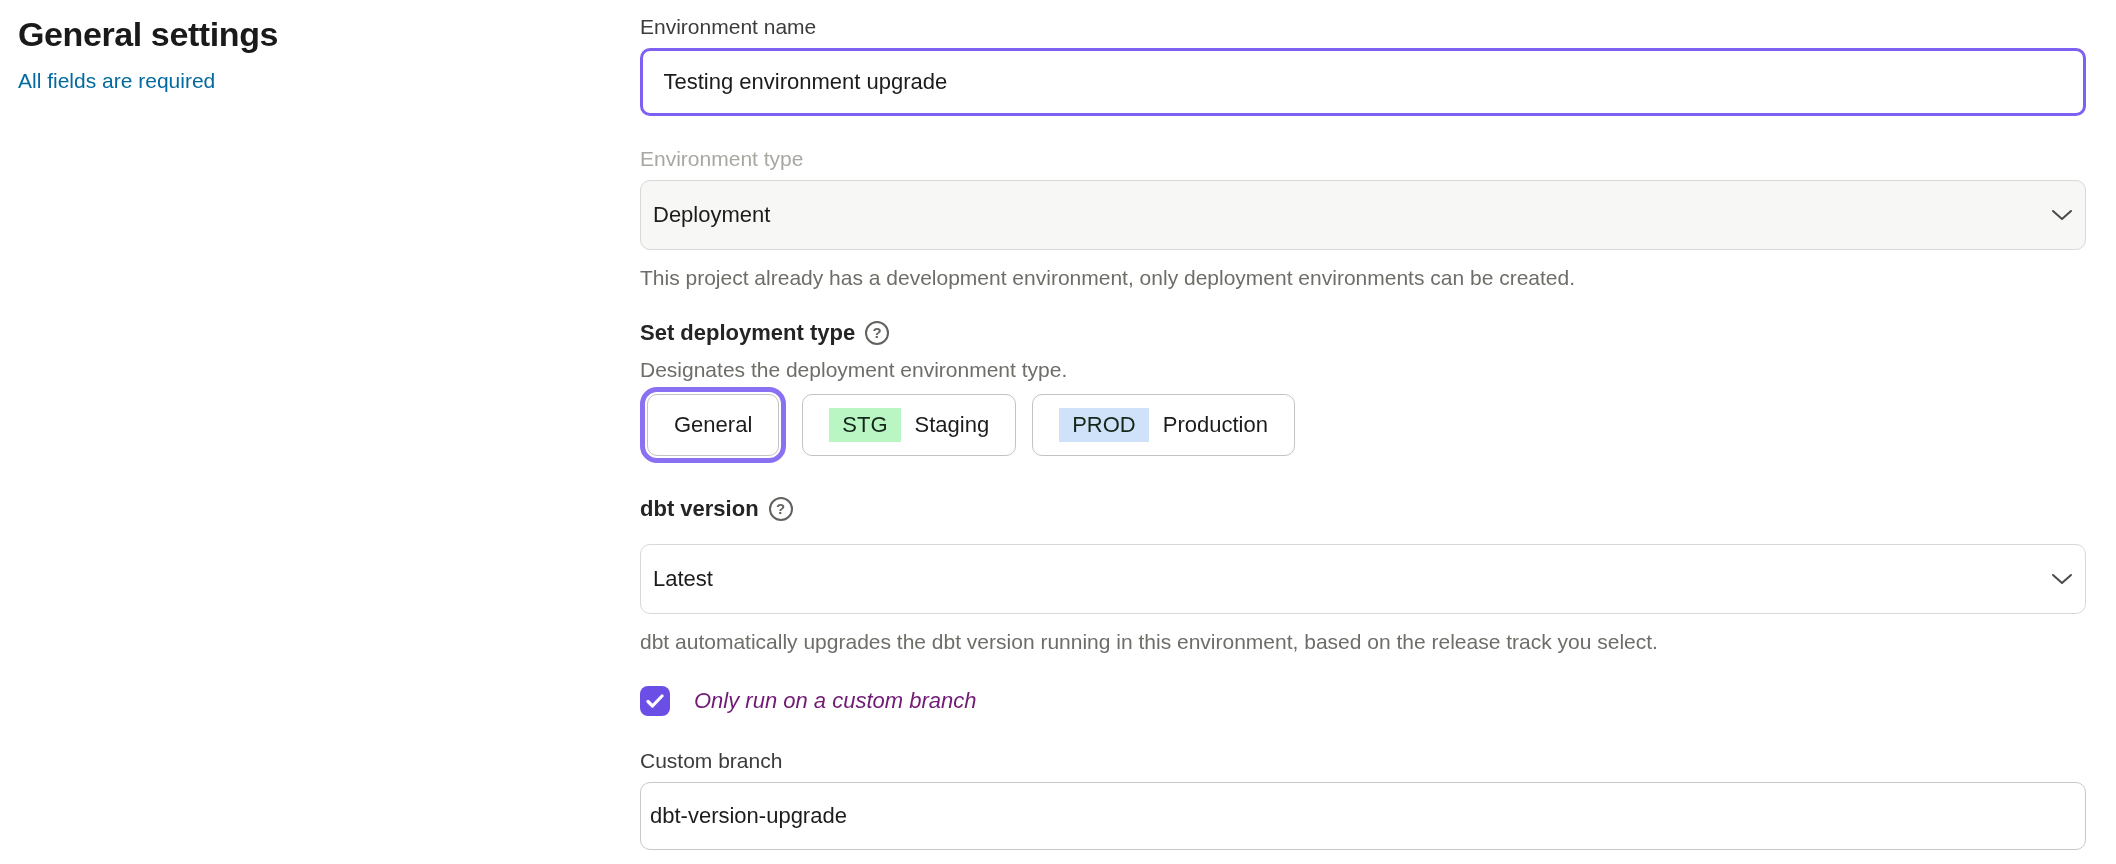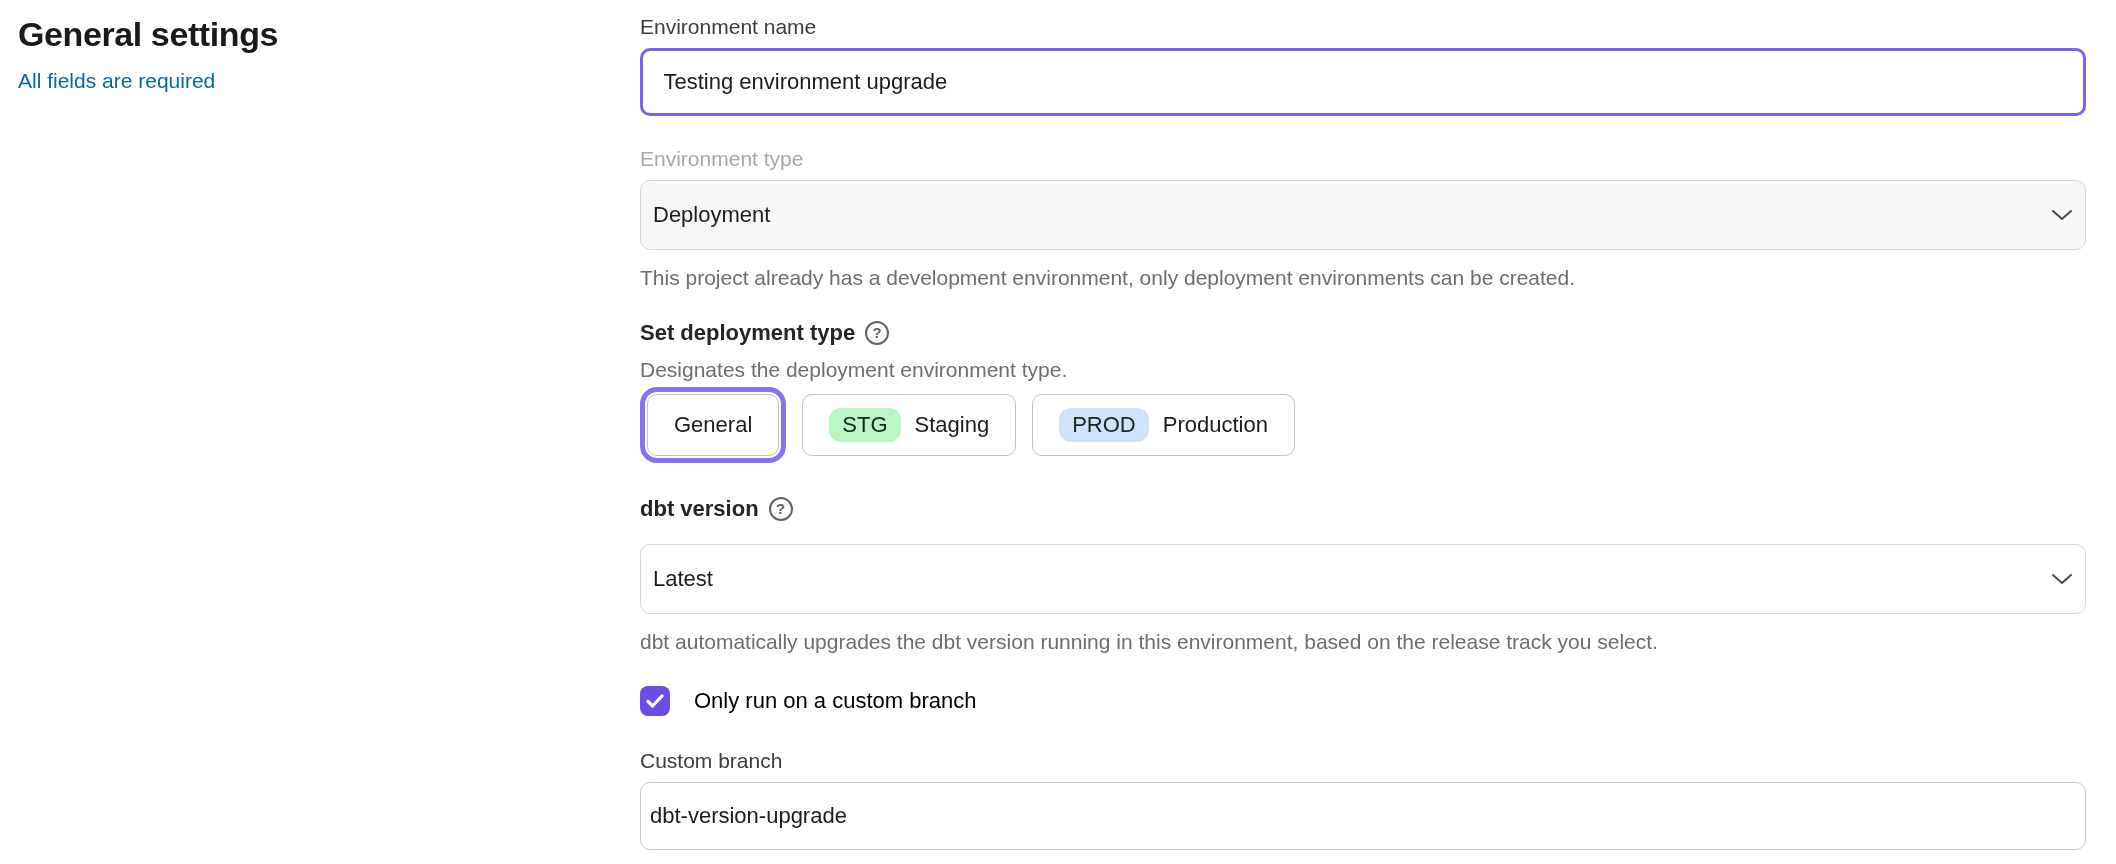--- a/index.html
+++ b/index.html
@@ -74,32 +74,32 @@
   .type-btn {
     height: 62px; background: #ffffff;
     border: 1.5px solid #c4c3c0; border-radius: 10px;
     display: inline-flex; align-items: center;
     font-family: "Liberation Sans", sans-serif;
     font-size: 22px; color: #1c1c1c;
     padding: 0 26px; cursor: pointer; gap: 14px;
   }
   .type-btn.selected { outline: 5px solid #8a70f3; outline-offset: 2px; margin: 0 7px; }
   .type-badge {
-    display: inline-block; border-radius: 12px;
+    display: inline-block; border-radius: 0;
     padding: 4px 13px; font-size: 22px; color: #15261a;
   }
 
   
   .checkbox-row { display: flex; align-items: center; gap: 24px; margin-top: 30px; }
   .checkbox {
     width: 30px; height: 30px; border-radius: 8px;
     display: inline-flex; align-items: center; justify-content: center;
     cursor: pointer; flex: 0 0 auto;
   }
-  .checkbox-label { font-size: 22px; font-weight: 500; color: #000000; cursor: pointer; }
+  .checkbox-label { font-size: 22px; font-weight: 500; color: #701a75; cursor: pointer; font-style: italic; }
 
   .section-gap-lg { margin-top: 30px; }
   .section-gap-md { margin-top: 26px; }
   .section-gap-xl { margin-top: 38px; }
   .mt6 { margin-top: 20px; }
 </style>
 </head>
 <body>
 
 <div class="canvas">

